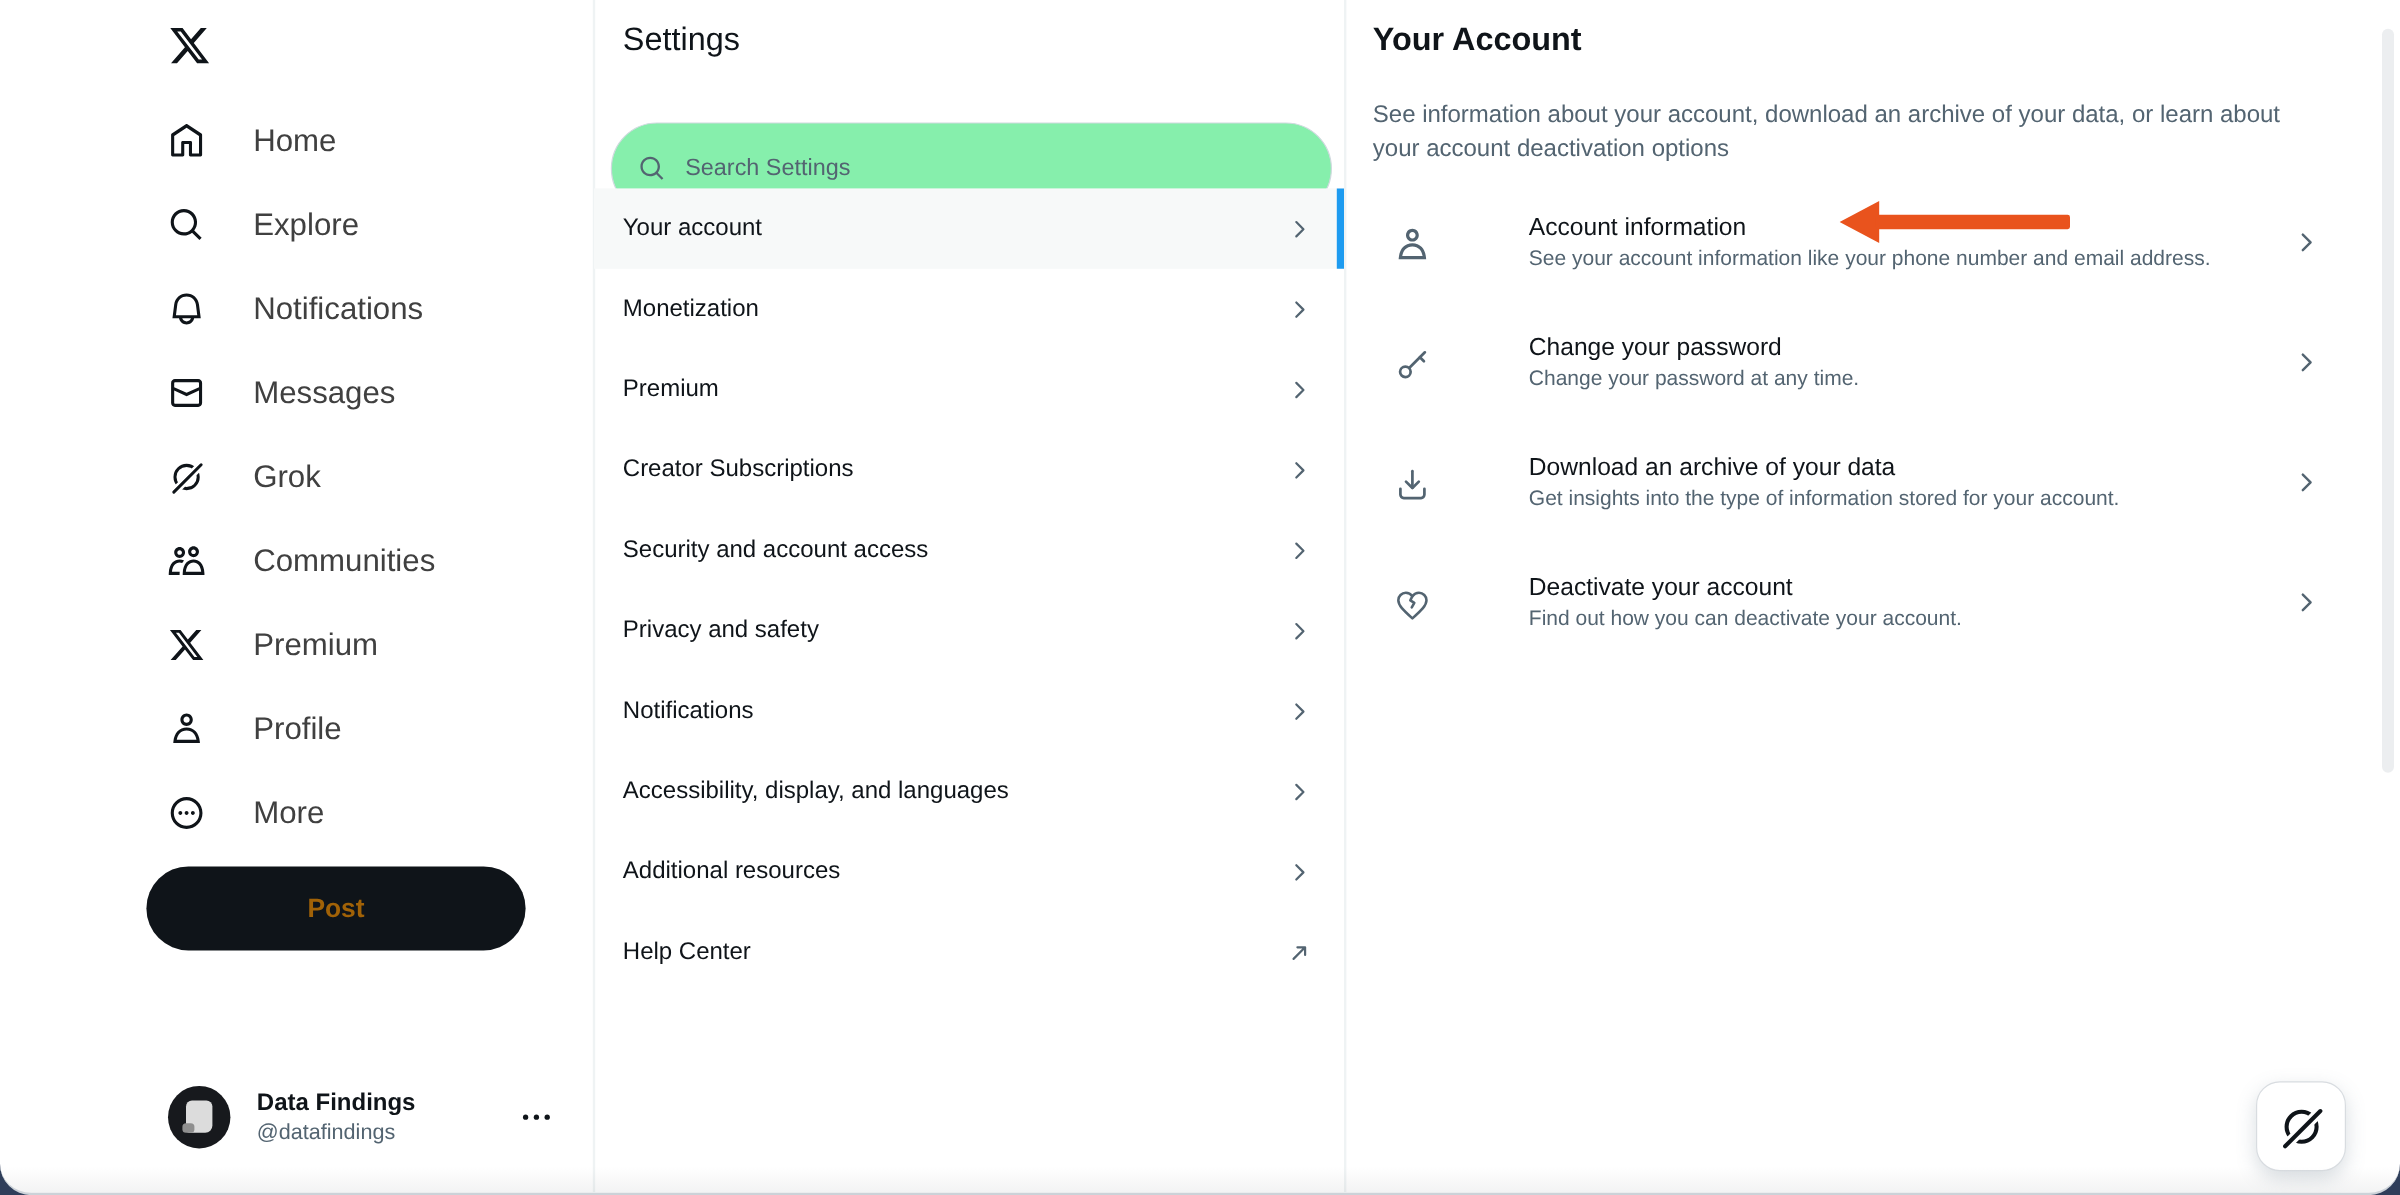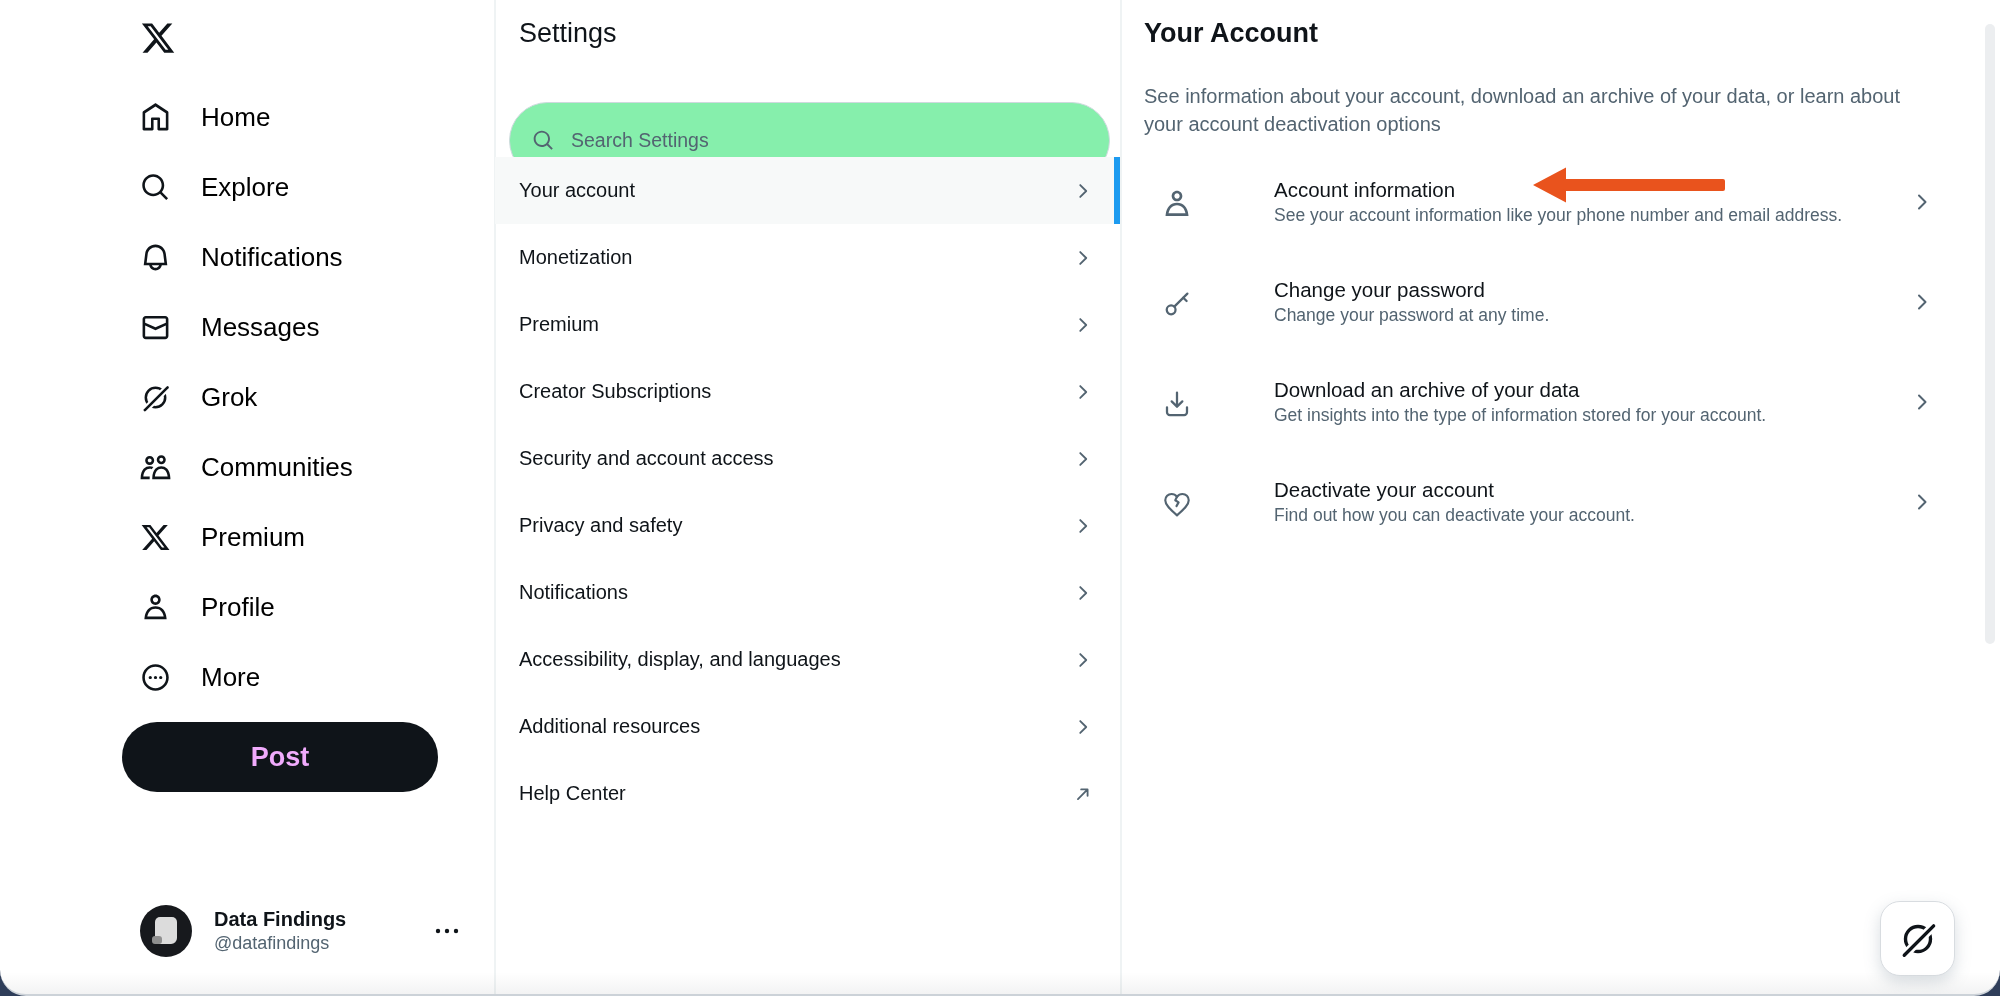--- a/index.html
+++ b/index.html
@@ -11,23 +11,23 @@
         background:linear-gradient(to bottom,rgba(15,20,25,0),rgba(15,20,25,.05));}
   .divider{position:absolute;top:0;bottom:0;width:2px;background:#eff3f4;}
   .d1{left:494px;} .d2{left:1120px;}
 
   
   .x-logo{position:absolute;left:138px;top:18px;width:40px;height:40px;display:flex;align-items:center;justify-content:center;cursor:pointer;}
   .nav{position:absolute;left:0;top:82px;width:494px;}
   .nav-item{height:70px;display:flex;align-items:center;padding-left:140px;cursor:pointer;}
   .nav-icon{width:31px;height:31px;flex:0 0 auto;}
   .nav-icon svg{width:31px;height:31px;display:block;}
-  .nav-label{margin-left:30px;font-size:26px;color:#000000;}
+  .nav-label{margin-left:40px;font-size:26px;color:#404040;}
   .post-btn{position:absolute;left:122px;top:722px;width:316px;height:70px;border:none;border-radius:35px;
-        background:#0f1419;color:#f0abfc;font-size:27px;font-weight:700;font-family:inherit;cursor:pointer;}
+        background:#0f1419;color:#a16207;font-size:22px;font-weight:700;font-family:inherit;cursor:pointer;}
   .account-chip{position:absolute;left:122px;top:896px;width:348px;height:70px;display:flex;align-items:center;border-radius:35px;cursor:pointer;}
   .avatar{width:52px;height:52px;margin-left:18px;border-radius:50%;background:#17191d;position:relative;flex:0 0 auto;overflow:hidden;}
   .avatar .scroll-body{position:absolute;left:15px;top:12px;width:22px;height:27px;background:#dcdcdc;border-radius:5px 5px 6px 3px;}
   .avatar .scroll-curl{position:absolute;left:12px;top:31px;width:10px;height:8px;background:#8f8f8f;border-radius:3px;}
   .acc-text{margin-left:22px;line-height:1.25;}
   .acc-name{font-size:20px;font-weight:700;color:#0f1419;}
   .acc-handle{font-size:18px;color:#536471;}
   .acc-more{margin-left:auto;margin-right:10px;display:flex;}
 
   

